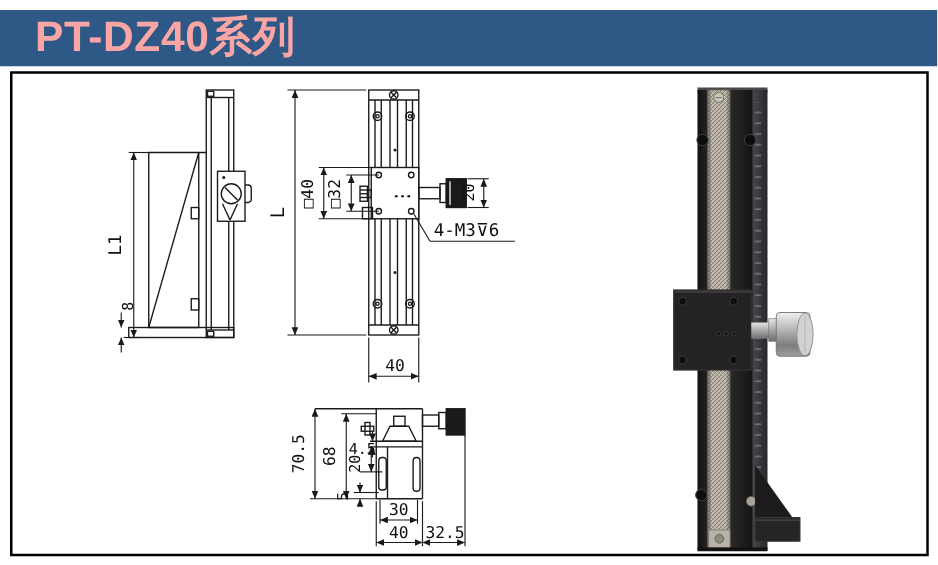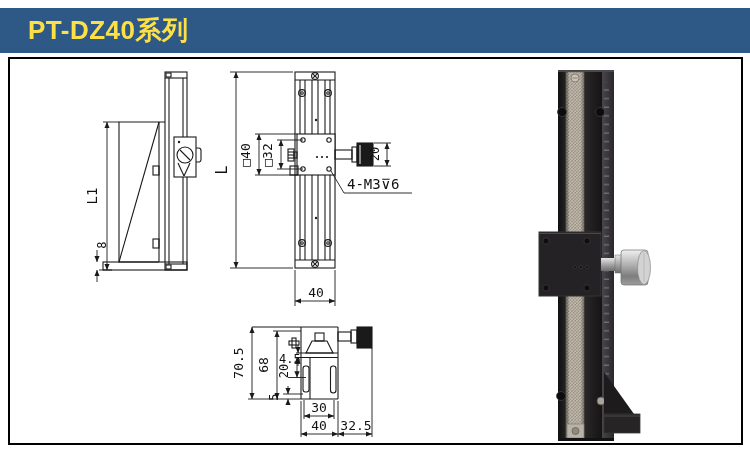--- a/index.html
+++ b/index.html
@@ -1,19 +1,19 @@
 <!DOCTYPE html>
 <html><head>
 <meta charset="utf-8">
 <style>
   html,body{margin:0;padding:0;background:#ffffff;}
   .page{position:relative;width:750px;height:452px;background:#ffffff;overflow:hidden;
         font-family:"Liberation Sans",sans-serif;}
   .header{position:absolute;left:0;top:8px;width:750px;height:45px;background:#2e5987;}
-  .header .title{color:#fde047;font-size:26px;font-weight:bold;line-height:45px;
+  .header .title{color:#fca5a5;font-size:34px;font-weight:bold;line-height:45px;
         padding-left:28px;letter-spacing:0.5px;font-family:"Liberation Sans",sans-serif;}
   .frame{position:absolute;left:8px;top:57px;width:735px;height:388px;border:2px solid #000;
         box-sizing:border-box;background:#ffffff;}
   svg.overlay{position:absolute;left:0;top:0;width:750px;height:452px;}
   .dim{font-family:"DejaVu Sans Mono","Liberation Mono",monospace;fill:#111;stroke:none;}
   .outl{stroke:#1a1a1a;stroke-width:1.1;fill:none;}
   .thin{stroke:#1a1a1a;stroke-width:0.9;fill:none;}
 </style>
 </head>
 <body>

